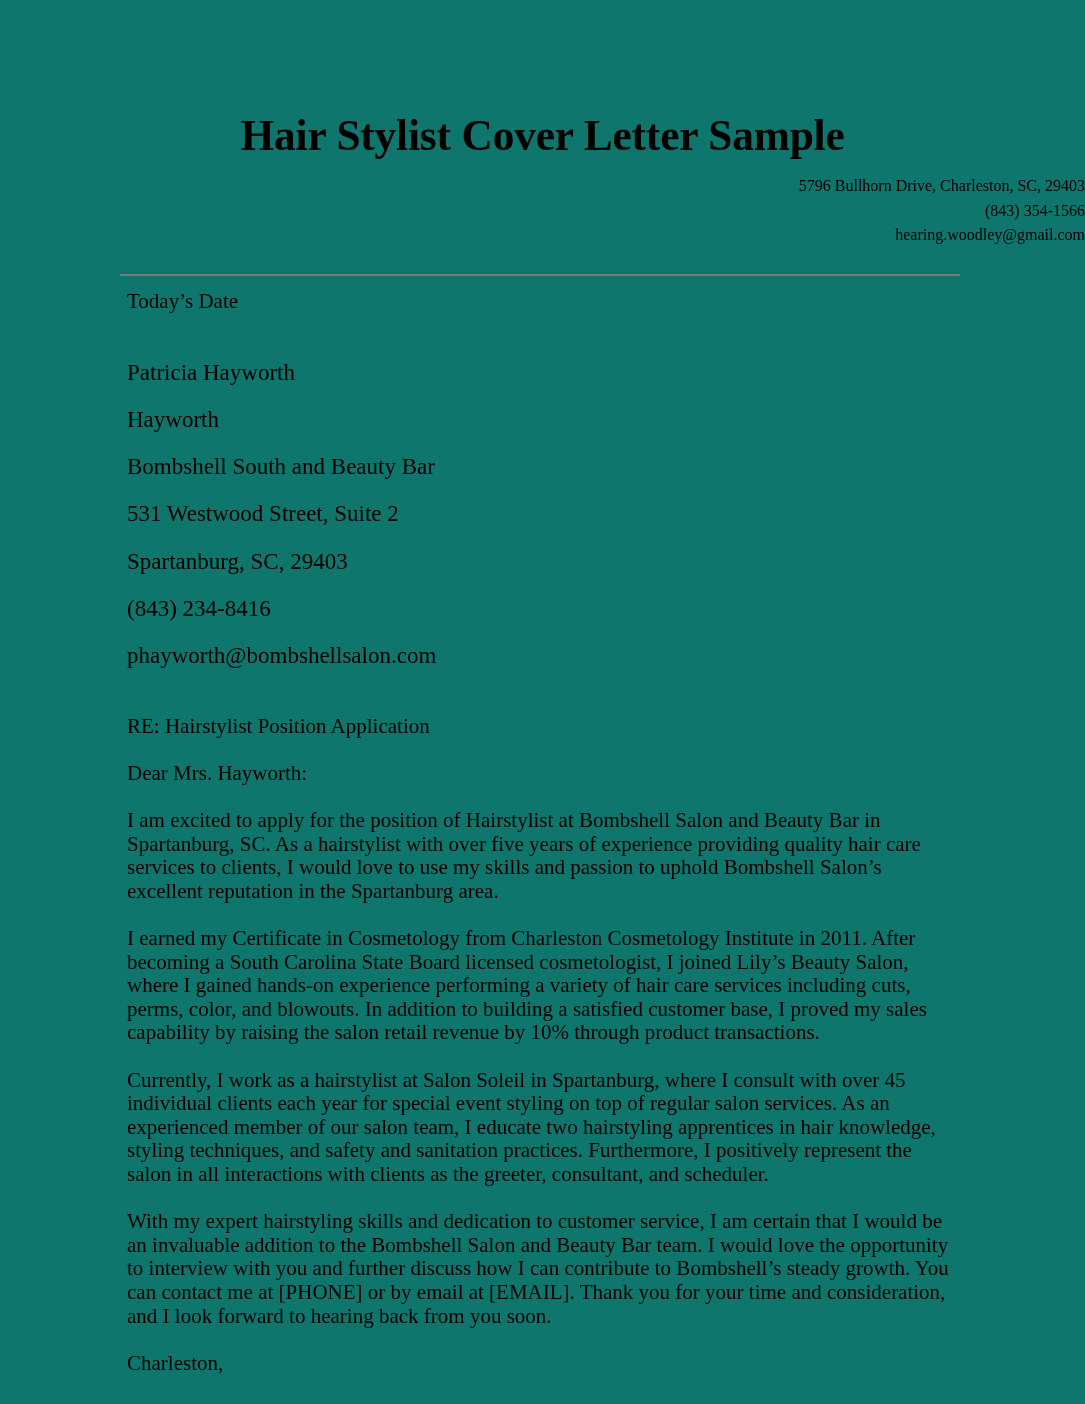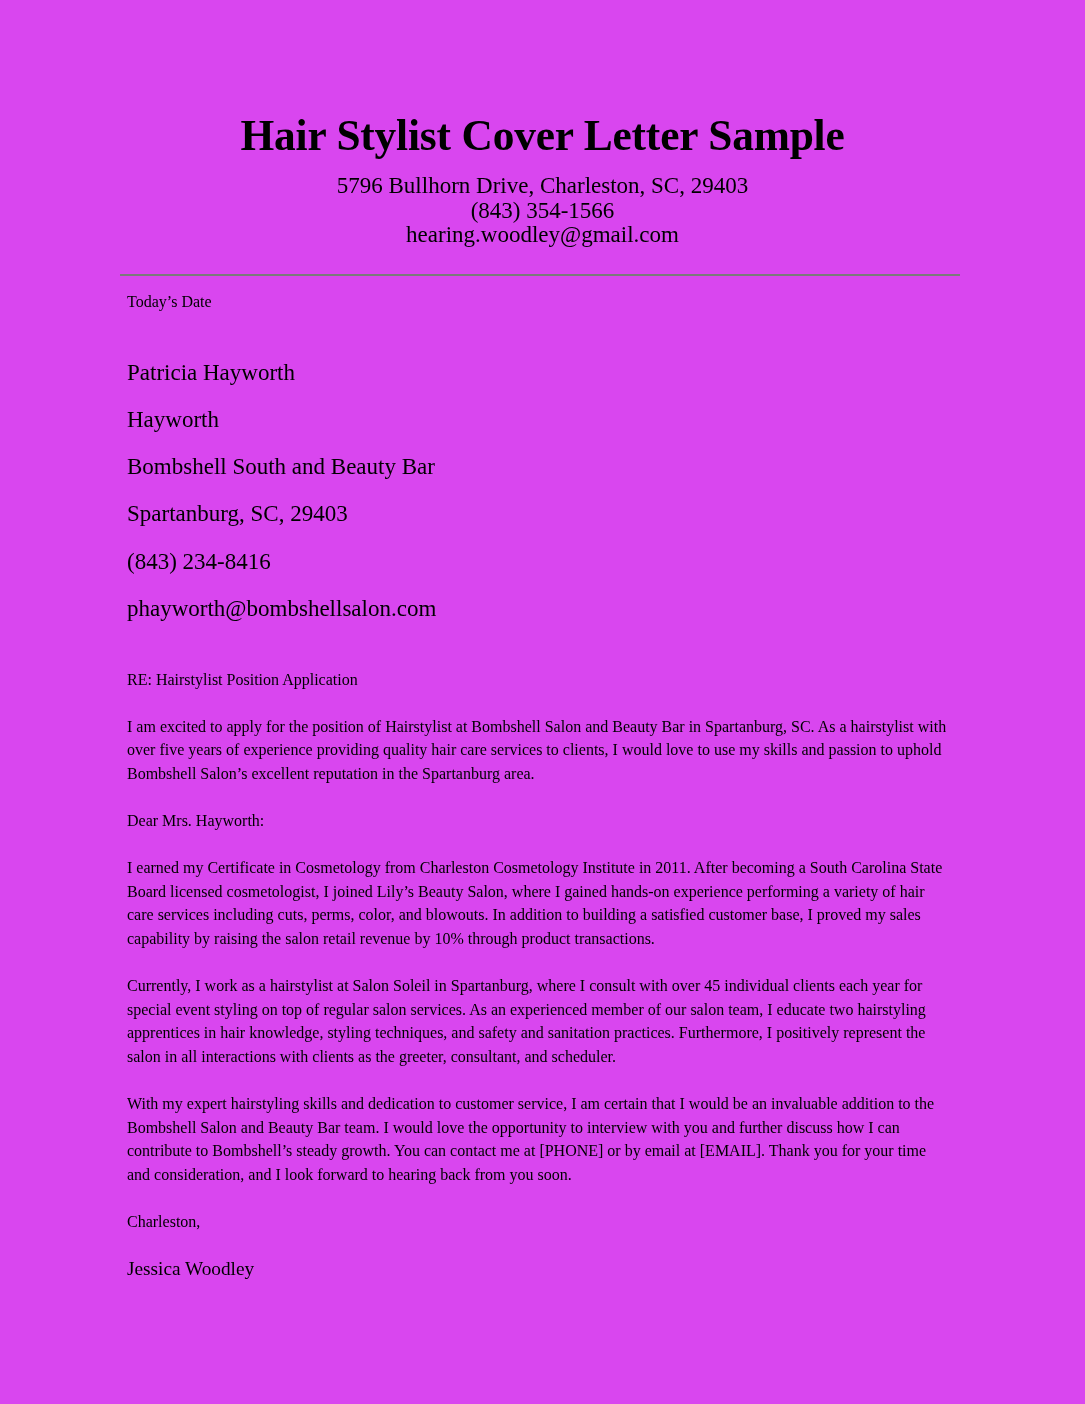--- a/index.html
+++ b/index.html
@@ -15,21 +15,21 @@
     color: #000000;
     overflow: hidden;
   }
 
   .page {
     position: absolute;
     left: 0;
     top: 0;
     width: 1085px;
     height: 1404px;
-    background: #d946ef;
+    background: #0f766e;
   }
 
   
   .letterhead {
     position: absolute;
     left: 0;
     top: 0;
     width: 1085px;
     text-align: center;
   }
@@ -39,23 +39,23 @@
     font-size: 45px;
     font-weight: bold;
     letter-spacing: -0.2px;
     line-height: 1.0;
     text-align: center;
     font-family: "Liberation Serif", "DejaVu Serif", serif;
     transform: scaleX(0.965);
     transform-origin: center center;
   }
   .contact-line {
-    font-size: 23px;
+    font-size: 16px;
     line-height: 24.6px;
-    text-align: center;
+    text-align: right;
     white-space: nowrap;
   }
   .contact-block {
     margin-top: 16px;
   }
 
   
   .divider {
     position: absolute;
     left: 120px;
@@ -75,21 +75,21 @@
   }
   .block {
     font-size: 19.3px;
     line-height: 23.6px;
     text-align: left;
     margin: 0 0 23.6px 0;
     white-space: pre-line;
   }
   .block:last-child { margin-bottom: 0; }
   .para {
-    font-size: 16px;
+    font-size: 21px;
     line-height: 23.6px;
     margin: 0 0 23.6px 0;
     text-align: left;
   }
   .address-block .addr-line {
     display: block;
     font-size: 23px;
     line-height: 23.6px;
   }
   .signature-name {
@@ -115,30 +115,31 @@
   <hr class="divider">
 
   <div class="letter-body">
 
     <p class="para">Today’s Date</p>
 
     <div class="block address-block">
       <span class="addr-line">Patricia Hayworth</span>
       <span class="addr-line">Hayworth</span>
       <span class="addr-line">Bombshell South and Beauty Bar</span>
+      <span class="addr-line">531 Westwood Street, Suite 2</span>
       <span class="addr-line">Spartanburg, SC, 29403</span>
       <span class="addr-line">(843) 234-8416</span>
       <span class="addr-line">phayworth@bombshellsalon.com</span>
     </div>
 
     <p class="para">RE: Hairstylist Position Application</p>
 
+    <p class="para">Dear Mrs. Hayworth:</p>
+
     <p class="para">I am excited to apply for the position of Hairstylist at Bombshell Salon and Beauty Bar in Spartanburg, SC. As a hairstylist with over five years of experience providing quality hair care services to clients, I would love to use my skills and passion to uphold Bombshell Salon’s excellent reputation in the Spartanburg area.</p>
-
-    <p class="para">Dear Mrs. Hayworth:</p>
 
     <p class="para">I earned my Certificate in Cosmetology from Charleston Cosmetology Institute in 2011. After becoming a South Carolina State Board licensed cosmetologist, I joined Lily’s Beauty Salon, where I gained hands-on experience performing a variety of hair care services including cuts, perms, color, and blowouts. In addition to building a satisfied customer base, I proved my sales capability by raising the salon retail revenue by 10% through product transactions.</p>
 
     <p class="para">Currently, I work as a hairstylist at Salon Soleil in Spartanburg, where I consult with over 45 individual clients each year for special event styling on top of regular salon services. As an experienced member of our salon team, I educate two hairstyling apprentices in hair knowledge, styling techniques, and safety and sanitation practices. Furthermore, I positively represent the salon in all interactions with clients as the greeter, consultant, and scheduler.</p>
 
     <p class="para">With my expert hairstyling skills and dedication to customer service, I am certain that I would be an invaluable addition to the Bombshell Salon and Beauty Bar team. I would love the opportunity to interview with you and further discuss how I can contribute to Bombshell’s steady growth. You can contact me at [PHONE] or by email at [EMAIL]. Thank you for your time and consideration, and I look forward to hearing back from you soon.</p>
 
     <p class="para">Charleston,</p>
 
     <p class="signature-name">Jessica Woodley</p>

